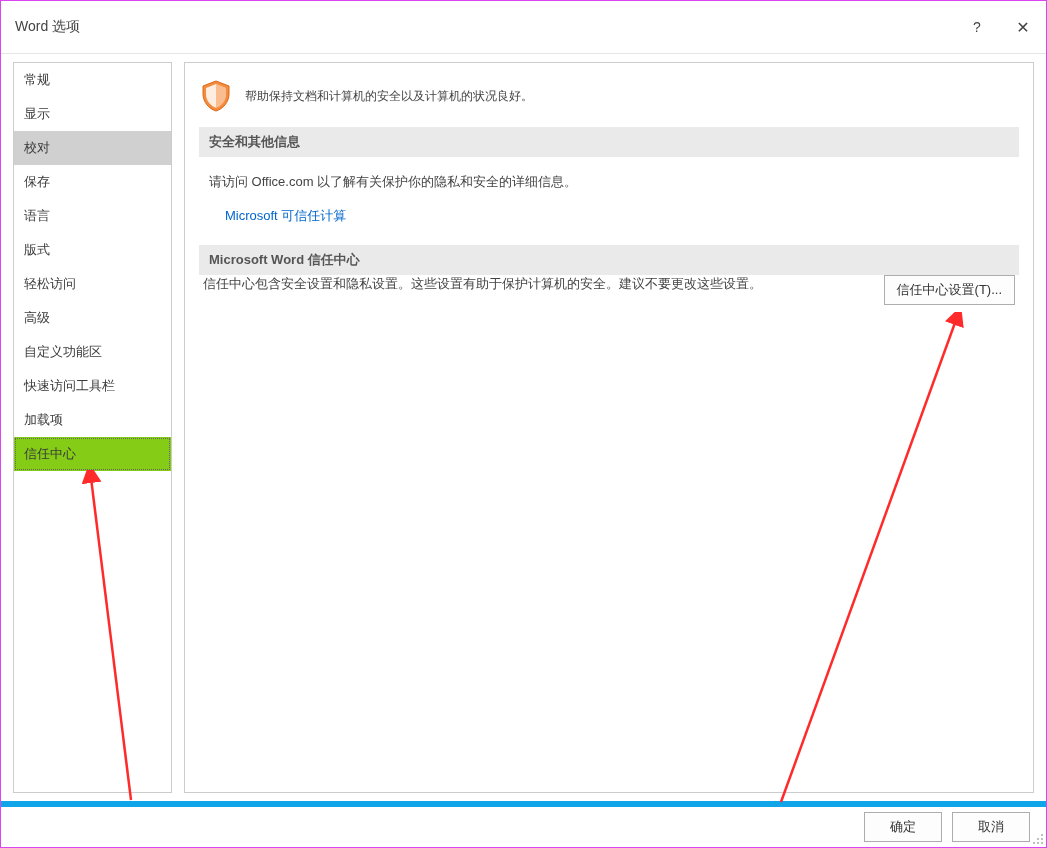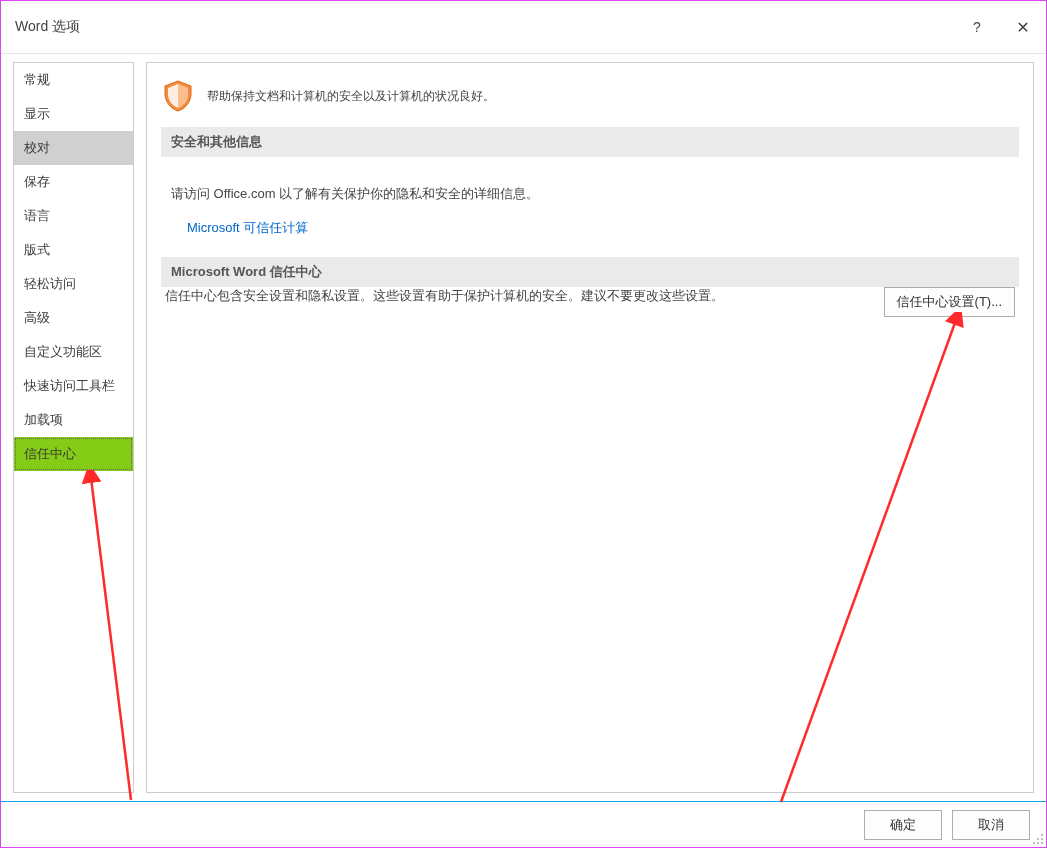--- a/index.html
+++ b/index.html
@@ -42,21 +42,21 @@
 .close-x { font-size: 16px; font-weight: 300; }
 .body {
   flex: 1;
   display: flex;
   padding: 8px 12px 8px 12px;
   gap: 12px;
   min-height: 0;
   position: relative;
 }
 .sidebar {
-  width: 121px;
+  width: 159px;
   border: 1px solid #ccc;
   background: #fff;
   overflow-y: auto;
 }
 .sidebar-item {
   padding: 8px 10px;
   font-size: 13px;
   color: #3b3b3b;
   cursor: pointer;
 }
@@ -91,21 +91,20 @@
   padding: 6px 10px;
   font-size: 13px;
   color: #555;
   font-weight: bold;
 }
 .section-body {
   padding: 14px 10px 18px 10px;
   font-size: 13px;
   color: #444;
   line-height: 1.7;
-  margin-top: 12px;
 }
 .link {
   color: #0066cc;
   cursor: pointer;
   display: inline-block;
   margin-top: 12px;
   margin-left: 16px;
 }
 .trust-row {
   display: flex;
@@ -128,21 +127,21 @@
   font-family: inherit;
   white-space: nowrap;
 }
 .footer {
   height: 46px;
   display: flex;
   justify-content: flex-end;
   align-items: center;
   gap: 10px;
   padding-right: 16px;
-  border-top: 1px solid #0ea5e9;
+  border-top: 6px solid #0ea5e9;
 }
 .footer .button { min-width: 78px; padding: 5px 18px; }
 .resize-grip {
   position: absolute;
   right: 2px;
   bottom: 2px;
   width: 12px;
   height: 12px;
   color: #aaa;
 }

